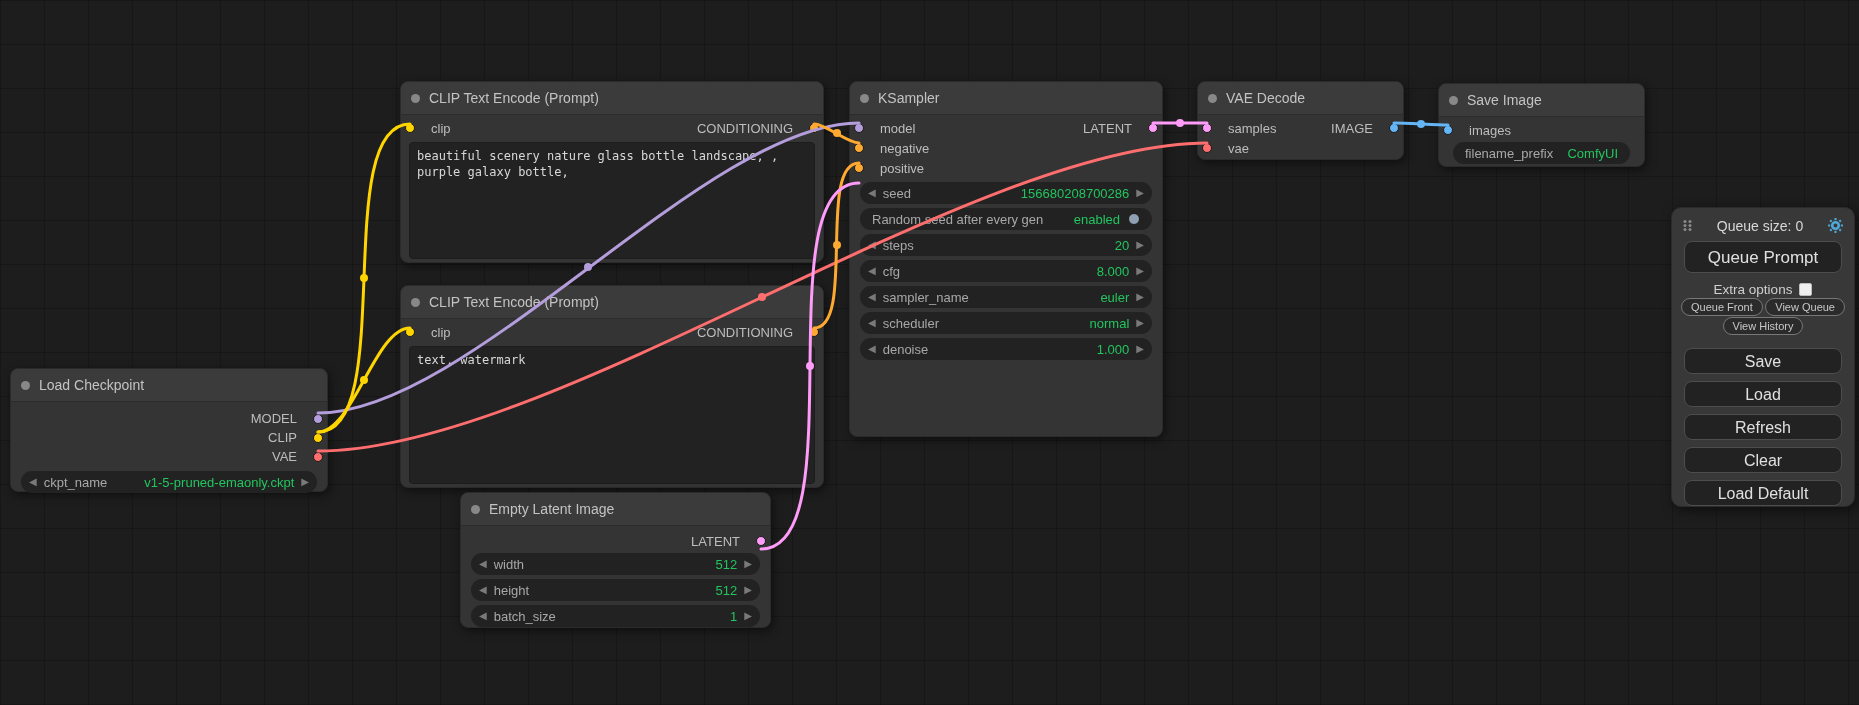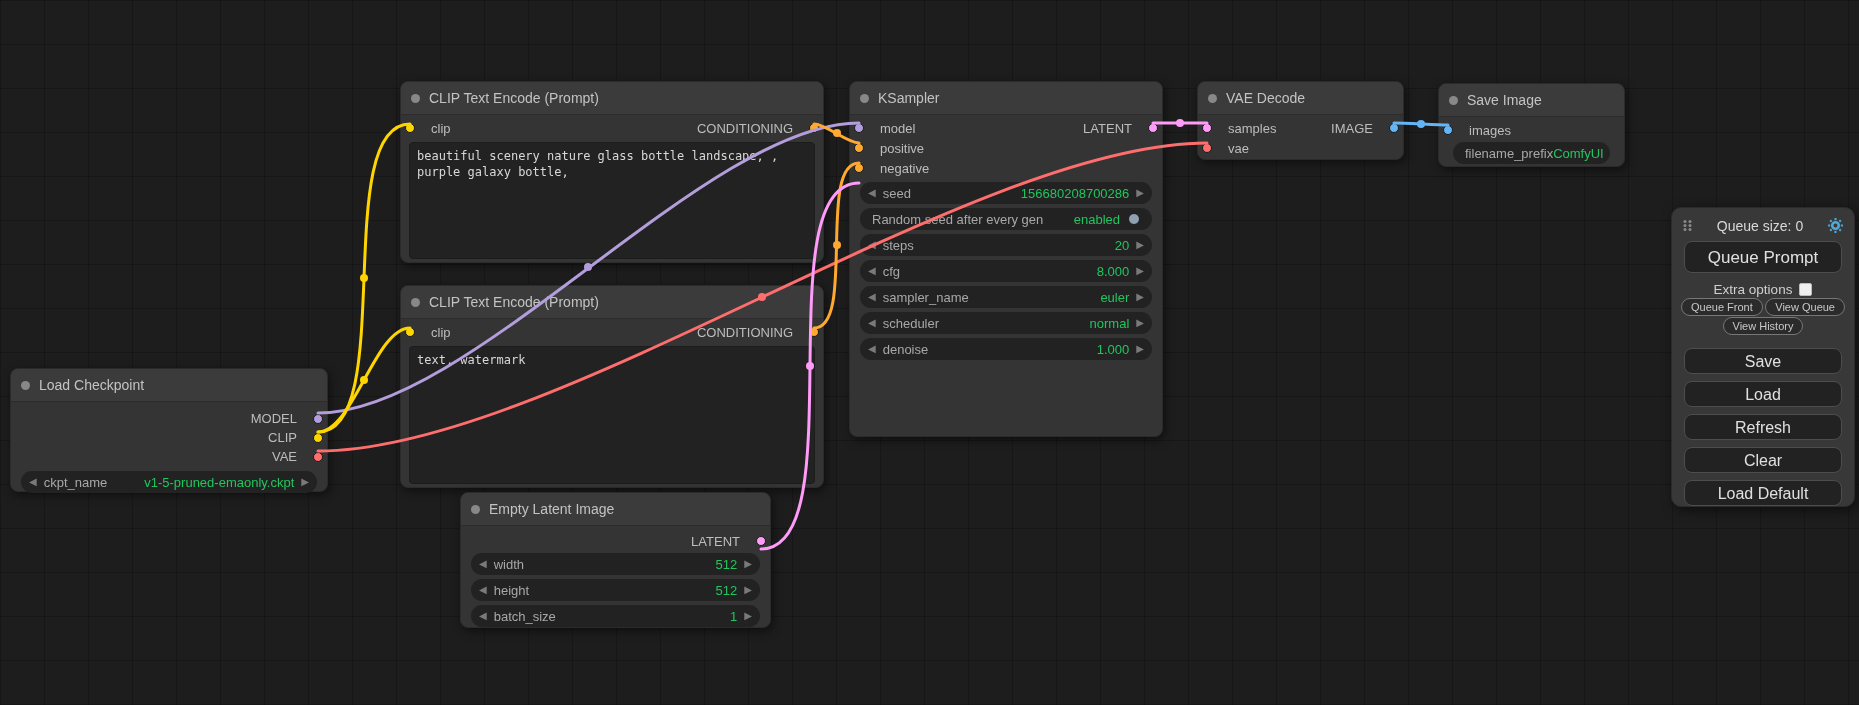--- a/index.html
+++ b/index.html
@@ -296,29 +296,29 @@
         <svg class="port" width="10" height="10">
             <circle cx="5" cy="5" r="4.5" stroke="#1b1b1b" fill="#FF9CF9"></circle>
           </svg>
       </span>
     </div>
     <div class="slot-row">
       <span class="slot">
         <svg class="port" width="10" height="10">
             <circle cx="5" cy="5" r="4.5" stroke="#1b1b1b" fill="#FFA931"></circle>
           </svg>
+        <span class="slot-label">negative</span>
+      </span>
+    </div>
+    <div class="slot-row">
+      <span class="slot">
+        <svg class="port" width="10" height="10">
+            <circle cx="5" cy="5" r="4.5" stroke="#1b1b1b" fill="#FFA931"></circle>
+          </svg>
         <span class="slot-label">positive</span>
-      </span>
-    </div>
-    <div class="slot-row">
-      <span class="slot">
-        <svg class="port" width="10" height="10">
-            <circle cx="5" cy="5" r="4.5" stroke="#1b1b1b" fill="#FFA931"></circle>
-          </svg>
-        <span class="slot-label">negative</span>
       </span>
     </div>
     <div class="widget" style="margin-top:4px">
       <span class="arrow">◀</span>
       <span class="wlabel">seed</span>
       <span class="wvalue">156680208700286</span>
       <span class="arrow">▶</span>
     </div>
     <div class="widget noarrows">
       <span class="wlabel">Random seed after every gen</span>
@@ -384,21 +384,21 @@
       <span class="slot">
         <svg class="port" width="10" height="10">
             <circle cx="5" cy="5" r="4.5" stroke="#1b1b1b" fill="#FF6E6E"></circle>
           </svg>
         <span class="slot-label">vae</span>
       </span>
     </div>
   </div>
 </div>
 
-<div class="node" style="left:1438px;top:83px;width:187px;height:84px">
+<div class="node" style="left:1438px;top:83px;width:207px;height:84px">
   <div class="node-header">
     <span class="title-dot"></span>
     <span class="node-title">Save Image</span>
   </div>
   <div class="node-body" style="padding-top:3px">
     <div class="slot-row">
       <span class="slot">
         <svg class="port" width="10" height="10">
             <circle cx="5" cy="5" r="4.5" stroke="#1b1b1b" fill="#64B5F6"></circle>
           </svg>

